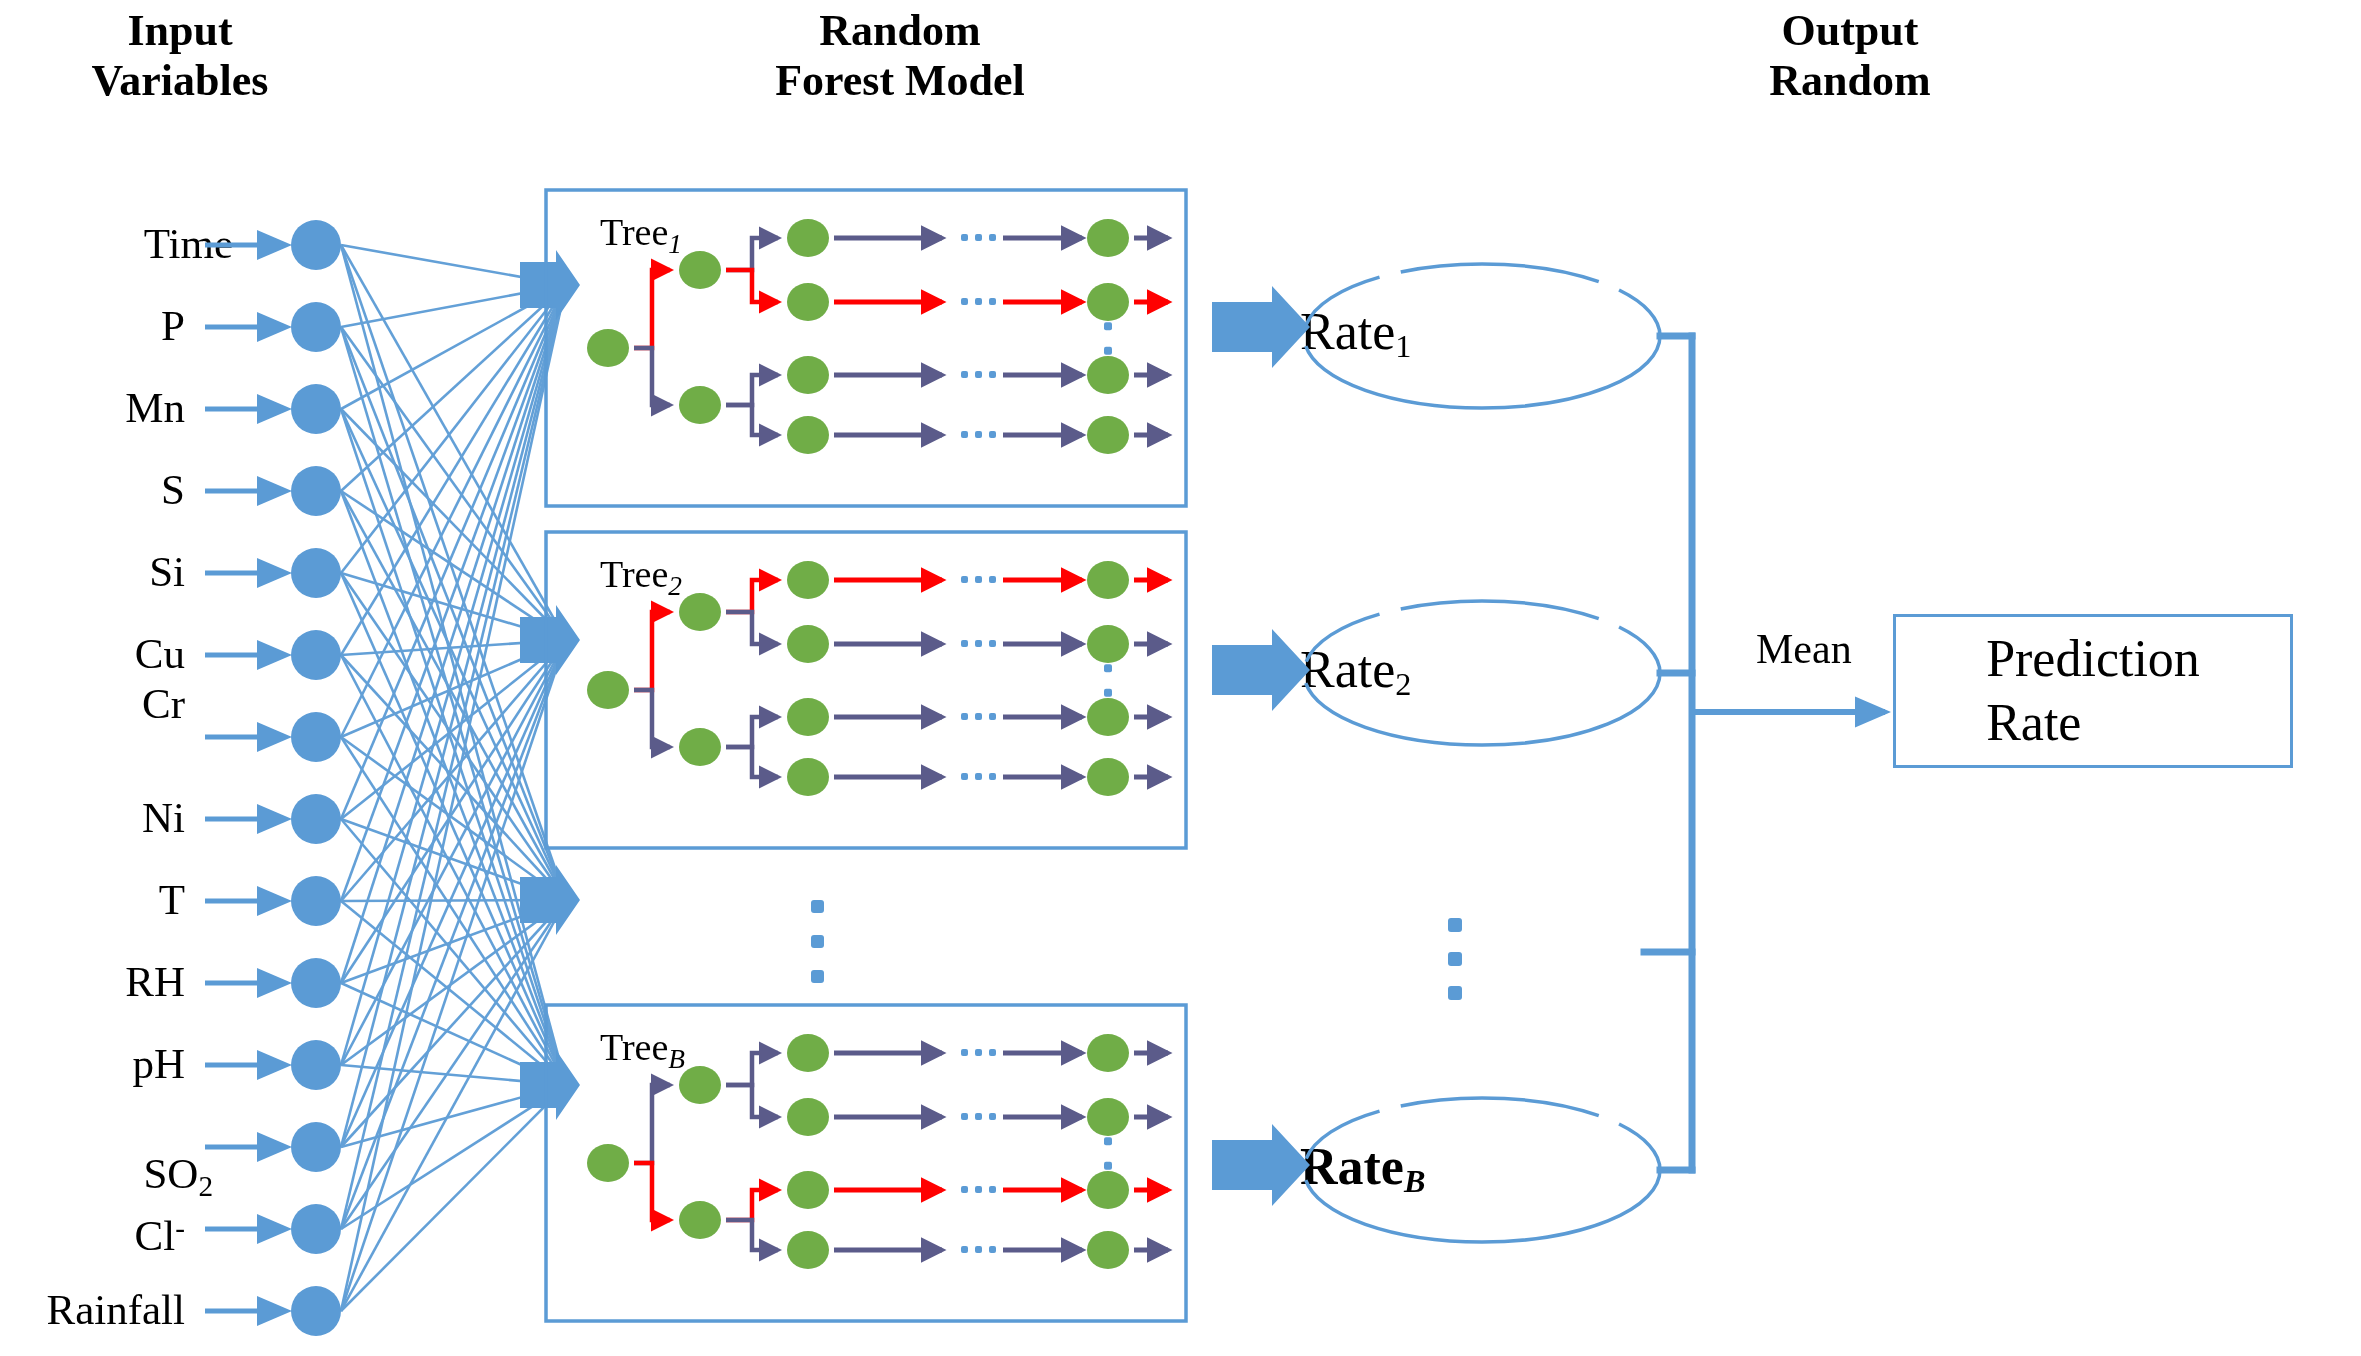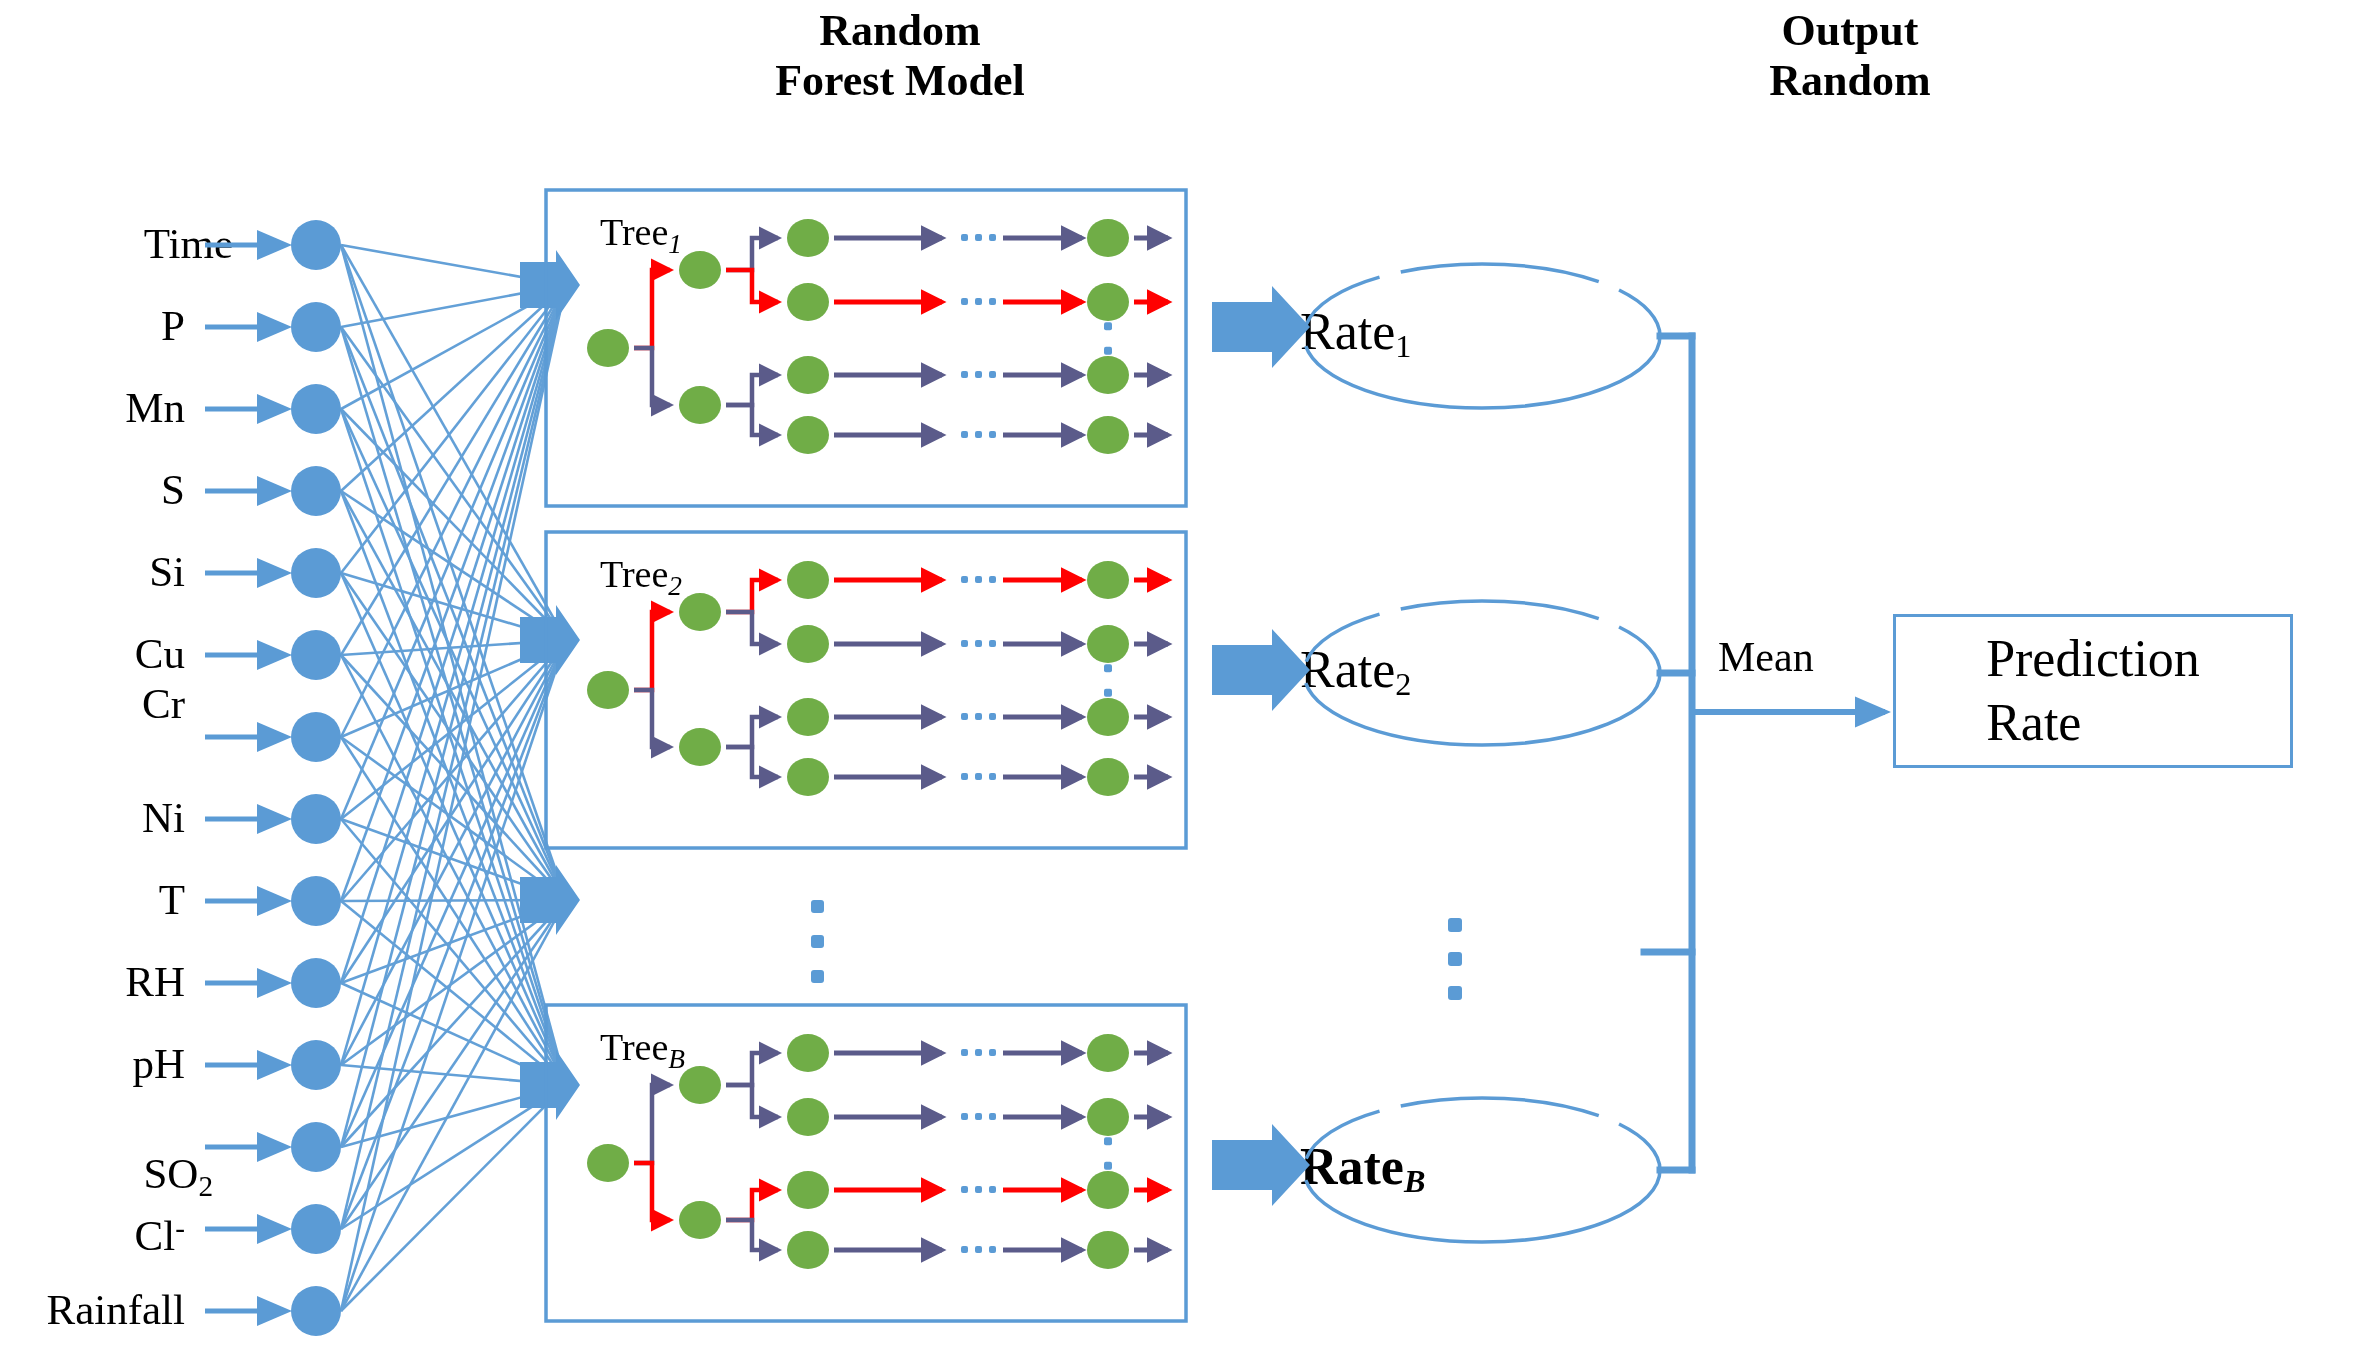--- a/index.html
+++ b/index.html
@@ -28,20 +28,22 @@
   .predbox{position:absolute;left:1893px;top:614px;width:400px;height:154px;
            border:3px solid #5B9BD5;box-sizing:border-box;
            display:flex;align-items:center;justify-content:center;}
   .predtxt{font-size:52px;line-height:64px;text-align:left;color:#000;white-space:pre-line;}
 </style>
 </head>
 <body>
 
 <div id="stage">
 
+  <div class="hdr" id="hdr-input">Input
+Variables</div>
   <div class="hdr" id="hdr-rf">Random
 Forest Model</div>
   <div class="hdr" id="hdr-out">Output
 Random</div>
 
   <div class="inlabel" id="iv0" style="left: 0px; width: 185px; top: 220px; padding-left: 48px;">Time</div>
   <div class="inlabel" id="iv1" style="left: 0px; width: 185px; top: 302px;">P</div>
   <div class="inlabel" id="iv2" style="left: 0px; width: 185px; top: 384px;">Mn</div>
   <div class="inlabel" id="iv3" style="left: 0px; width: 185px; top: 466px;">S</div>
   <div class="inlabel" id="iv4" style="left: 0px; width: 185px; top: 548px;">Si</div>
@@ -56,21 +58,21 @@
   <div class="inlabel" id="iv13" style="left: 0px; width: 185px; top: 1286px;">Rainfall</div>
 
   <div class="treelabel" id="tl0" style="left:600px;top:210px;">Tree<i>1</i></div>
   <div class="treelabel" id="tl1" style="left:600px;top:552px;">Tree<i>2</i></div>
   <div class="treelabel" id="tl2" style="left:600px;top:1025px;">Tree<i>B</i></div>
 
   <div class="ratetxt" id="rt0" style="left:1300px;top:302px;width:320px;">Rate<sub>1</sub></div>
   <div class="ratetxt" id="rt1" style="left:1300px;top:640px;width:320px;">Rate<sub>2</sub></div>
   <div class="ratetxt" id="rt2" style="left:1300px;top:1137px;width:320px;font-weight:bold;">Rate<i>B</i></div>
 
-  <div class="meanlbl" id="meanlbl" style="left:1718px;top:625px;margin-top:8px;">Mean</div>
+  <div class="meanlbl" id="meanlbl" style="left:1756px;top:625px;">Mean</div>
 
   <div class="predbox">
     <div class="predtxt">Prediction
 Rate</div>
   </div>
 
   <svg class="layer" viewBox="0 0 2361 1356">
     <defs>
       <marker id="mk-blue" markerWidth="7" markerHeight="7" refX="5.6" refY="3" orient="auto">
         <path d="M0,0 L7,3 L0,6 Z" fill="#5B9BD5"></path>

